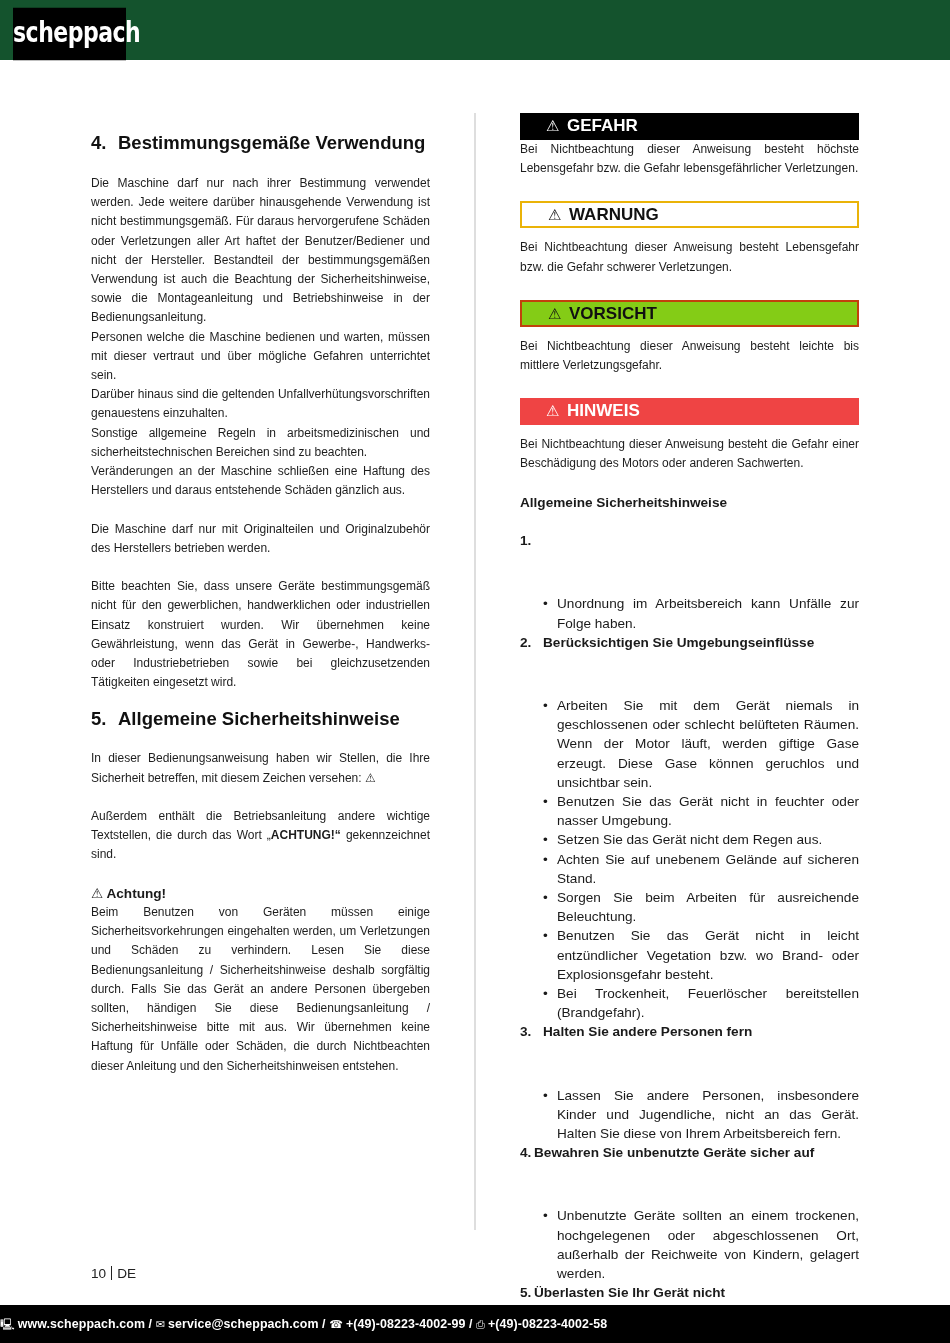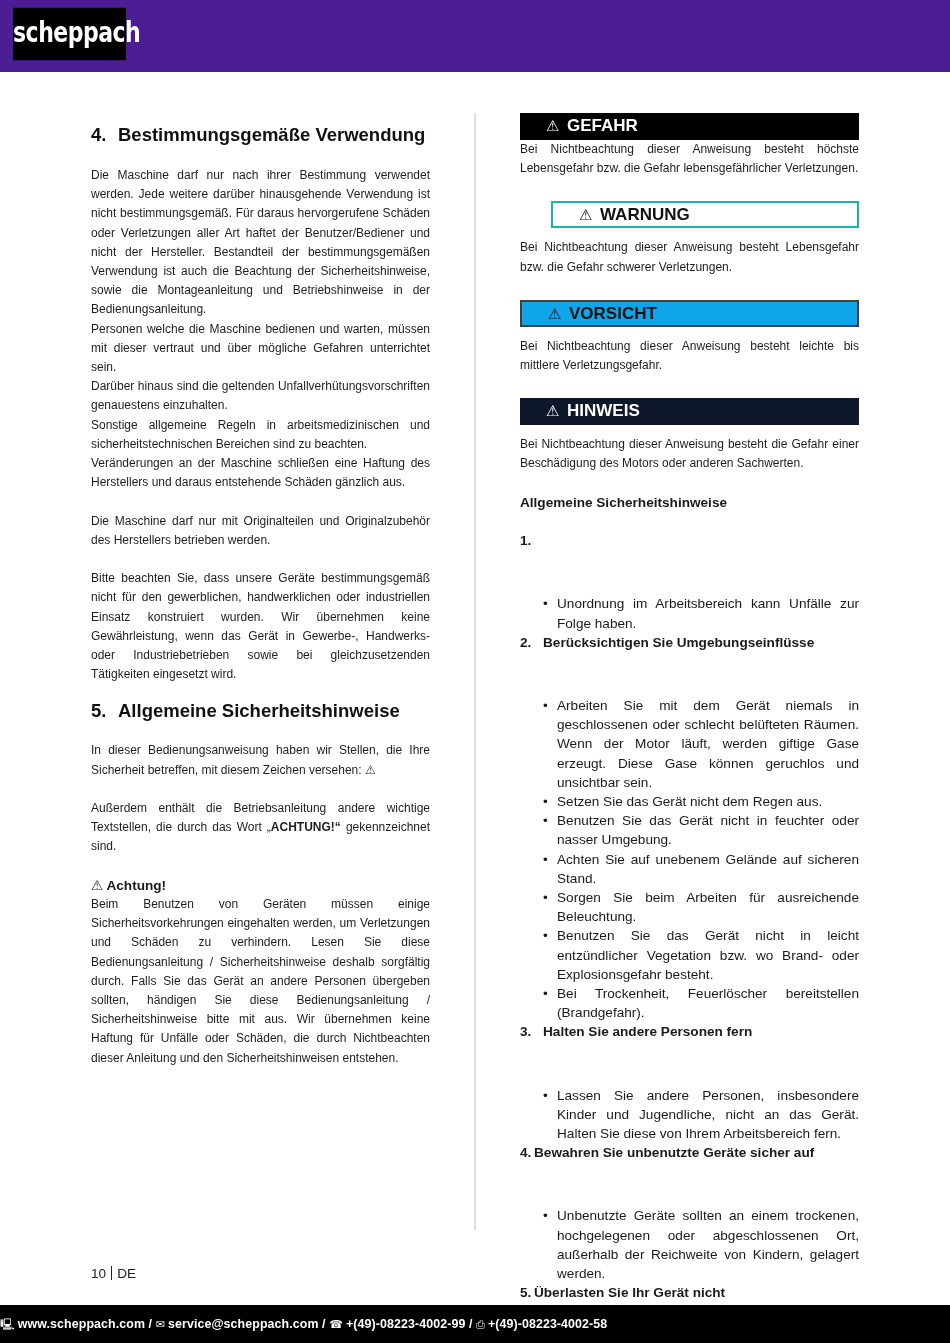--- a/index.html
+++ b/index.html
@@ -1,41 +1,41 @@
 <!DOCTYPE html>
 <html><head>
   <meta charset="utf-8">
   <style>
     * { box-sizing: border-box; margin: 0; padding: 0; }
     html, body { width: 950px; height: 1343px; background: #ffffff; overflow: hidden; }
     body { position: relative; font-family: "Liberation Sans", sans-serif; color: #1a1a1a; }
 
-    .topbar { position: absolute; left: 0; top: 0; width: 950px; height: 72px; background: #4c1d95; }
+    .topbar { position: absolute; left: 0; top: 0; width: 950px; height: 60px; background: #14532d; }
     .logo { position: absolute; left: 13px; top: 13px; width: 113px; height: 42px; background: #000; color: #fff;
             font-family: "DejaVu Sans", sans-serif; font-weight: bold; font-size: 22px; letter-spacing: -0.5px;
             line-height: 40px; text-align: center; transform: scaleY(1.25); transform-origin: center; }
 
     .divider { position: absolute; left: 474px; top: 113px; width: 2px; height: 1117px; background: #dedede; }
 
     .col-left { position: absolute; left: 91px; top: 113px; width: 339px; }
     .col-right { position: absolute; left: 520px; top: 113px; width: 339px; }
 
     .h2 { font-size: 18.5px; font-weight: bold; line-height: 28px; color: #111; }
     .h2 .num { display: inline-block; width: 27px; }
 
     p.txt { font-size: 12px; line-height: 19.2px; text-align: justify; color: #1d1d1d; }
     .gap-19 { height: 19.2px; }
     b.strong { font-weight: bold; }
 
     .banner { height: 27px; font-size: 17px; font-weight: bold; line-height: 26px; padding-left: 26px; }
     .banner .tri { display: inline-block; width: 21px; font-weight: normal; font-size: 15px; }
     .banner.gefahr { background: #000; color: #fff; }
-    .banner.warnung { background: #fff; color: #111; border: 2px solid #14b8a6; line-height: 23px; margin-left: 31px; }
-    .banner.vorsicht { background: #0ea5e9; color: #111; border: 2px solid #404040; line-height: 23px; }
-    .banner.hinweis { background: #0f172a; color: #fff; }
+    .banner.warnung { background: #fff; color: #111; border: 2px solid #eab308; line-height: 23px; }
+    .banner.vorsicht { background: #84cc16; color: #111; border: 2px solid #c2410c; line-height: 23px; }
+    .banner.hinweis { background: #ef4444; color: #fff; }
 
     .subhead { font-size: 13.6px; line-height: 19.2px; font-weight: bold; }
 
     ol.rules { list-style: none; }
     ol.rules > li > .rule-title { font-size: 13.6px; line-height: 19.2px; font-weight: bold; display: flex; }
     ol.rules > li > .rule-title .n { width: 23px; flex: none; }
     ol.rules > li > .rule-title .n.tight { width: 14px; }
     ul.bullets { list-style: none; margin-left: 23px; margin-top: 44px; }
     ul.bullets li { position: relative; padding-left: 14px; font-size: 13.6px; line-height: 19.2px; text-align: justify; }
     ul.bullets li::before { content: "•"; position: absolute; left: 0; top: 0; }
@@ -50,21 +50,21 @@
 </head>
 <body>
 
 <div class="topbar">
   <div class="logo">scheppach</div>
 </div>
 
 <div class="divider"></div>
 
 <div class="col-left">
-  <div class="h2" style="margin-top:8px;">
+  <div class="h2" style="margin-top:16px;">
     <span class="num">4.</span><span>Bestimmungsgemäße Verwendung</span>
   </div>
   <div style="height:17px"></div>
   <p class="txt">Die Maschine darf nur nach ihrer Bestimmung verwendet werden. Jede weitere darüber hinausgehende Verwendung ist nicht bestimmungsgemäß. Für daraus hervorgerufene Schäden oder Verletzungen aller Art haftet der Benutzer/Bediener und nicht der Hersteller. Bestandteil der bestimmungsgemäßen Verwendung ist auch die Beachtung der Sicherheitshinweise, sowie die Montageanleitung und Betriebshinweise in der Bedienungsanleitung.</p>
   <p class="txt">Personen welche die Maschine bedienen und warten, müssen mit dieser vertraut und über mögliche Gefahren unterrichtet sein.</p>
   <p class="txt">Darüber hinaus sind die geltenden Unfallverhütungsvorschriften genauestens einzuhalten.</p>
   <p class="txt">Sonstige allgemeine Regeln in arbeitsmedizinischen und sicherheitstechnischen Bereichen sind zu beachten.</p>
   <p class="txt">Veränderungen an der Maschine schließen eine Haftung des Herstellers und daraus entstehende Schäden gänzlich aus.</p>
   <div class="gap-19"></div>
   <p class="txt">Die Maschine darf nur mit Originalteilen und Originalzubehör des Herstellers betrieben werden.</p>
@@ -127,22 +127,22 @@
         <li>Unordnung im Arbeitsbereich kann Unfälle zur Folge haben.</li>
       </ul>
     </li>
     <li>
       <div class="rule-title">
           <span class="n">2.</span>
           <span>Berücksichtigen Sie Umgebungseinflüsse</span>
         </div>
       <ul class="bullets">
         <li>Arbeiten Sie mit dem Gerät niemals in geschlossenen oder schlecht belüfteten Räumen. Wenn der Motor läuft, werden giftige Gase erzeugt. Diese Gase können geruchlos und unsichtbar sein.</li>
+        <li>Benutzen Sie das Gerät nicht in feuchter oder nasser Umgebung.</li>
         <li>Setzen Sie das Gerät nicht dem Regen aus.</li>
-        <li>Benutzen Sie das Gerät nicht in feuchter oder nasser Umgebung.</li>
         <li>Achten Sie auf unebenem Gelände auf sicheren Stand.</li>
         <li>Sorgen Sie beim Arbeiten für ausreichende Beleuchtung.</li>
         <li>Benutzen Sie das Gerät nicht in leicht entzündlicher Vegetation bzw. wo Brand- oder Explosionsgefahr besteht.</li>
         <li>Bei Trockenheit, Feuerlöscher bereitstellen (Brandgefahr).</li>
       </ul>
     </li>
     <li>
       <div class="rule-title">
           <span class="n">3.</span>
           <span>Halten Sie andere Personen fern</span>

